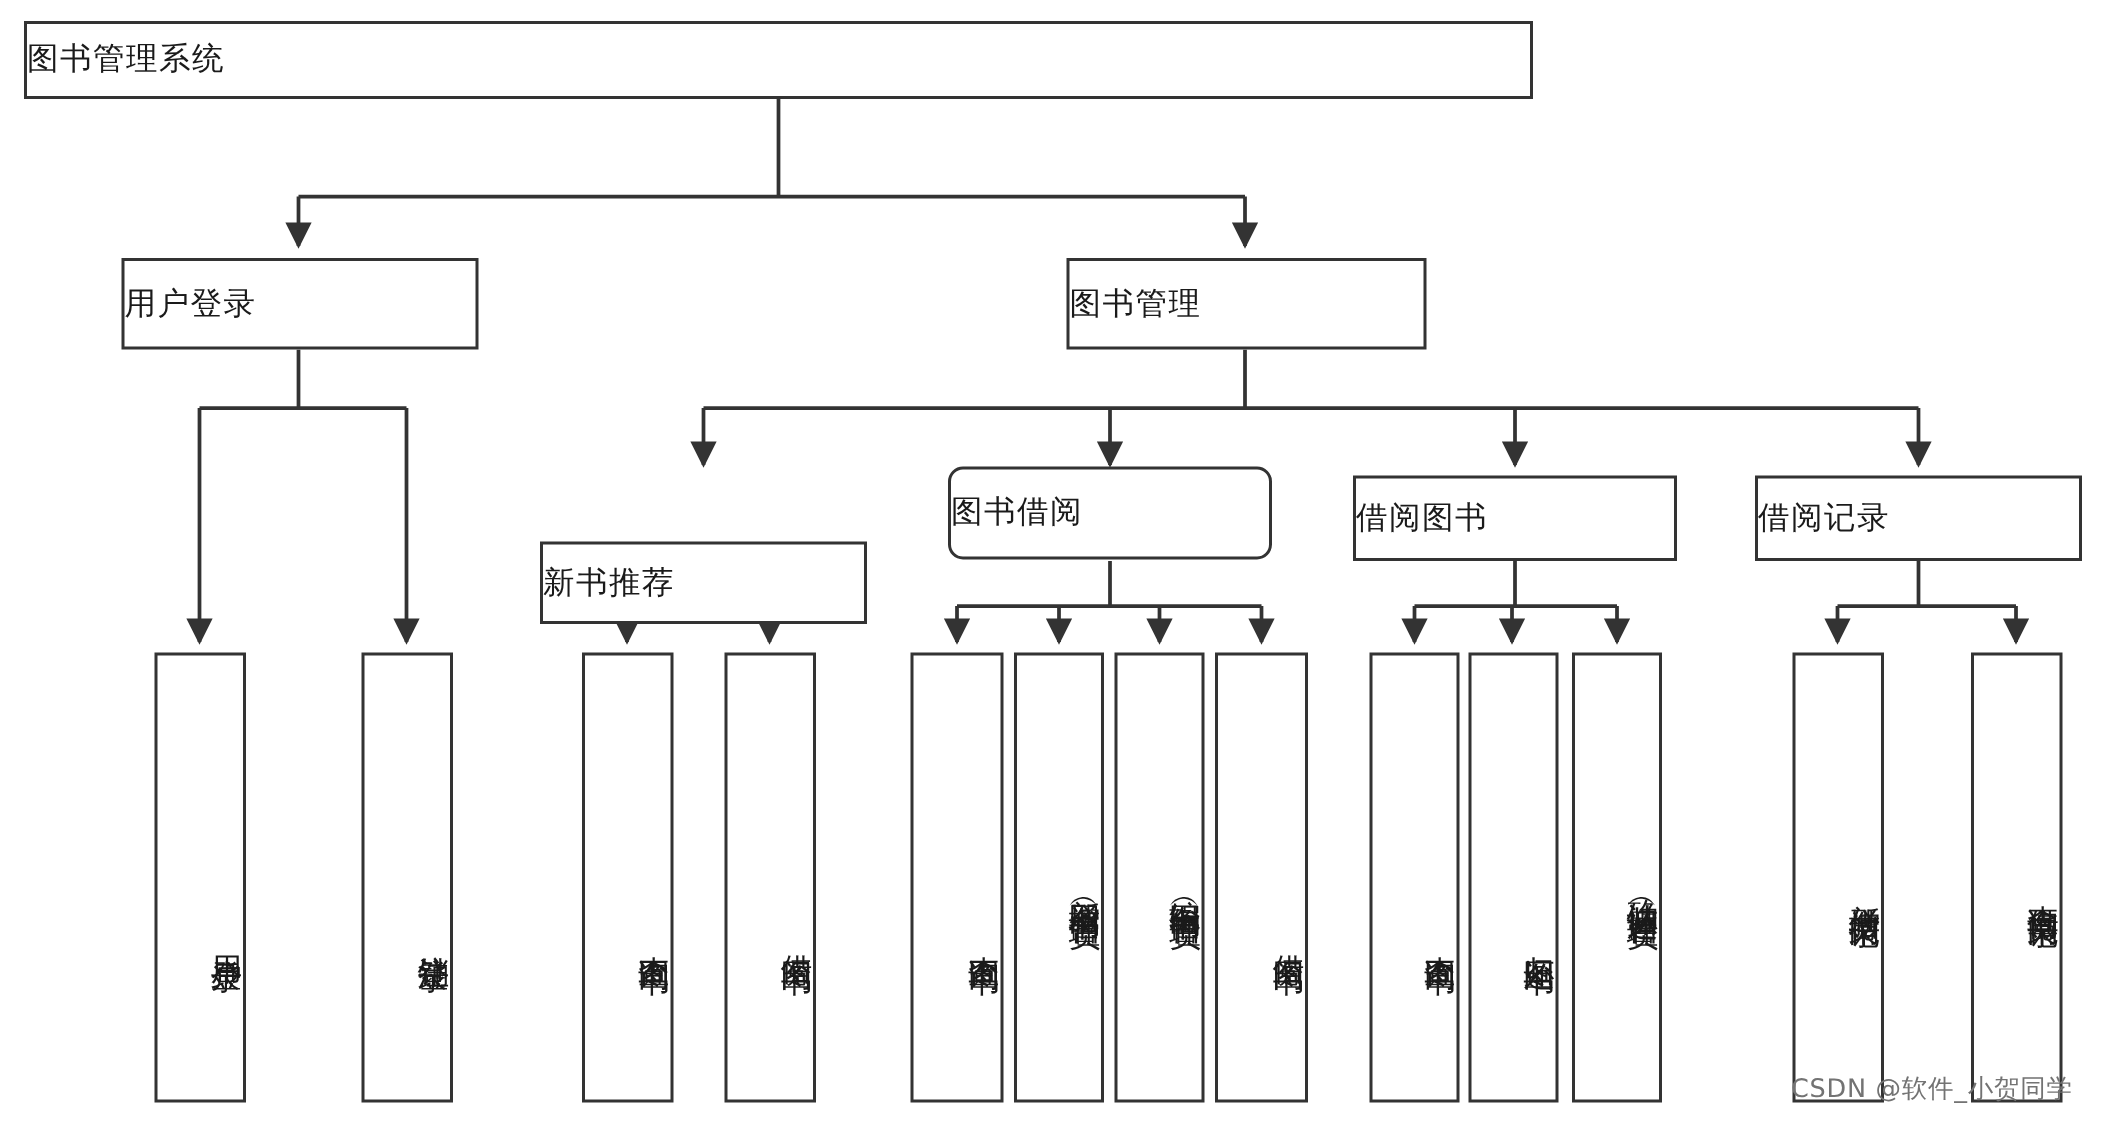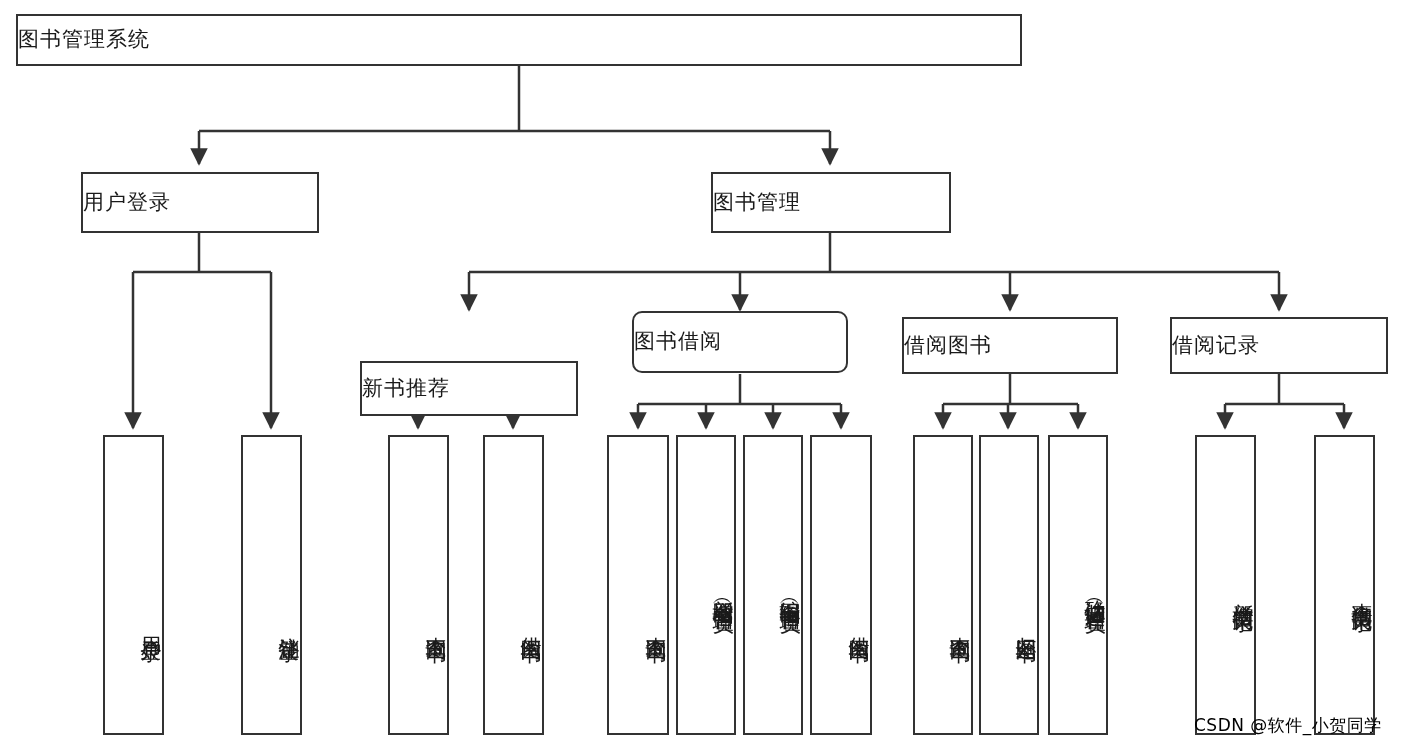--- a/index.html
+++ b/index.html
@@ -59,21 +59,21 @@
     margin-top: 78px;
   }
   .node.vert.tall .vtext {
     margin-top: 14px;
   }
   #watermark {
     position: absolute;
     left: 1194px;
     top: 714px;
     font-size: 17px;
-    color: #000000;
+    color: #737373;
     letter-spacing: 0.5px;
     white-space: nowrap;
     z-index: 5;
   }
 </style>
 </head>
 <body>
 
 <div id="canvas">
 

